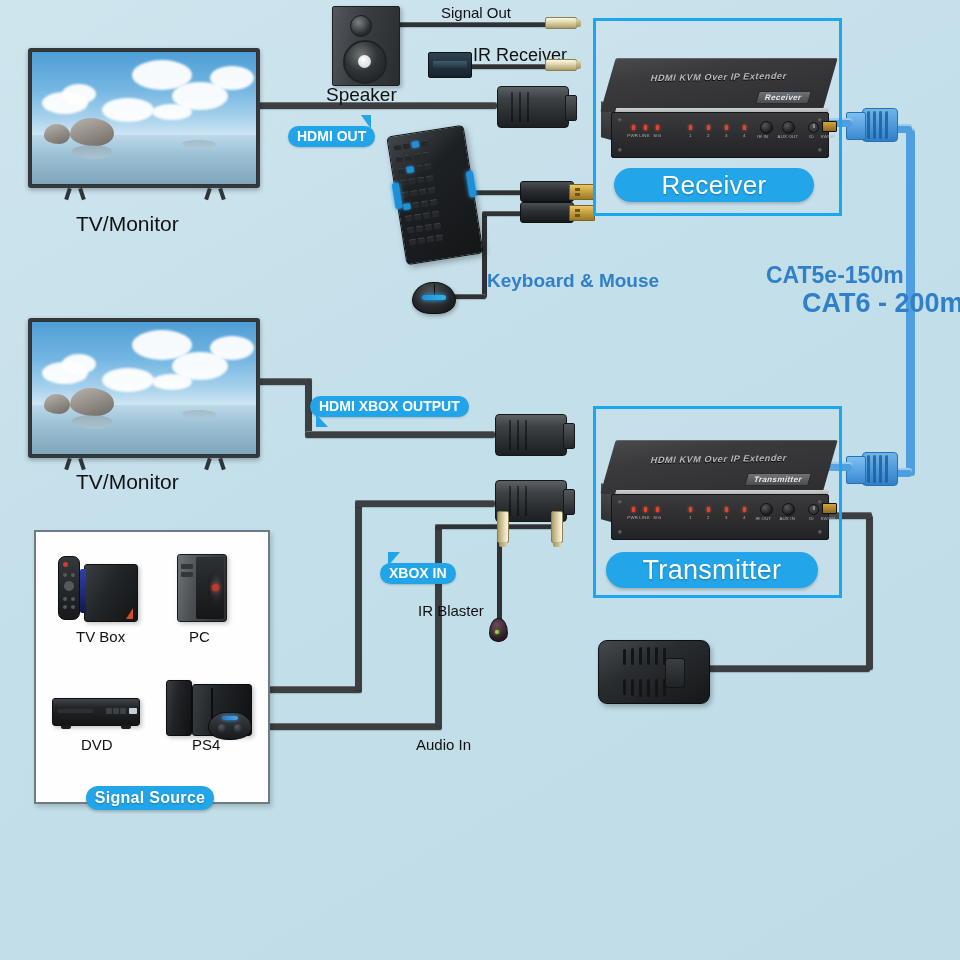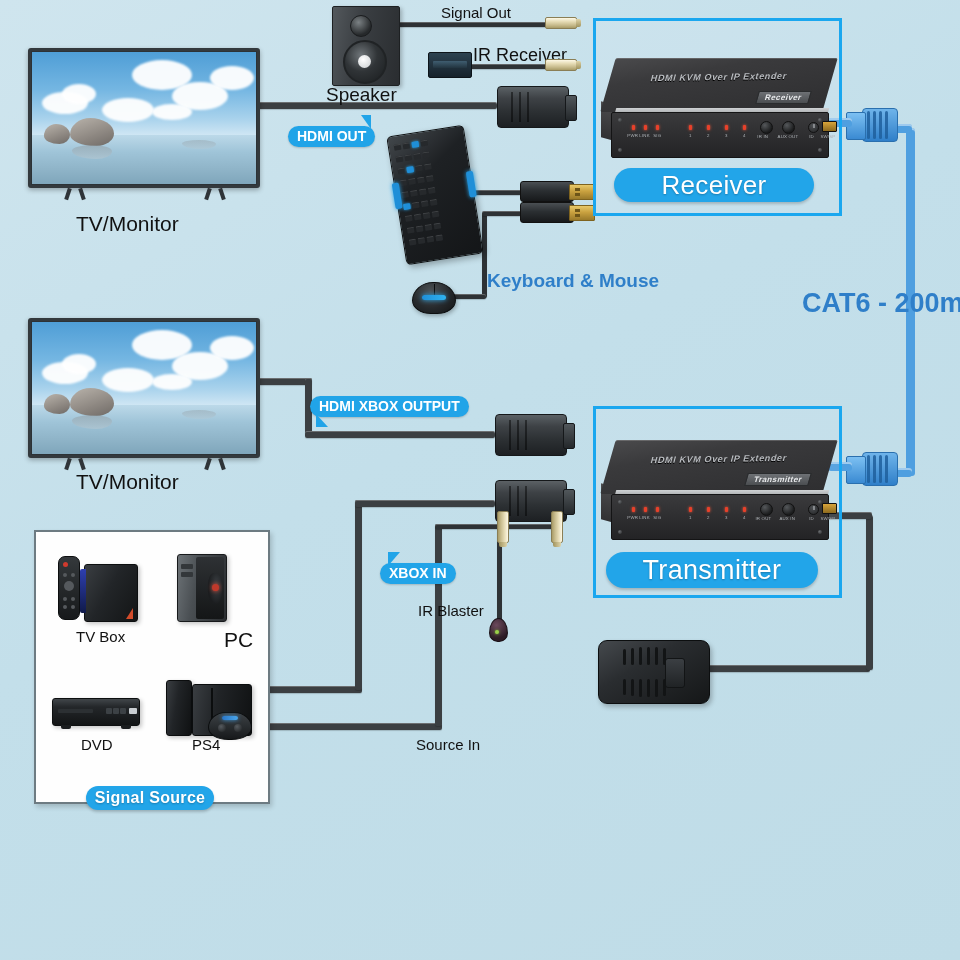--- a/index.html
+++ b/index.html
@@ -505,20 +505,21 @@
 
       <div class="usbport" style="left:210px;top:8px;"></div>
       <div class="portlbl" style="left:208px;top:21px;">SW/SP</div>
     </div>
   </div>
 
   <div class="badge" style="left:614px;top:168px;width:200px;height:34px;font-size:26px;">
     <span>Receiver</span>
   </div>
 
+  <div class="abs lbl-blue" style="left:766px;top:262px;font-size:23px;">CAT5e-150m</div>
   <div class="abs lbl-blue" style="left:802px;top:288px;font-size:27px;">CAT6 - 200m</div>
 
   <div class="callout" style="left:310px;top:396px;">
     <span class="tail tail-dl"></span>
     <span>HDMI XBOX OUTPUT</span>
   </div>
 
   <div class="hdmi abs" style="left:495px;top:414px;width:72px;height:42px;">
     <div class="body"></div>
     <div class="grip" style="left:14px;"></div>
@@ -585,21 +586,21 @@
   <div class="callout" style="left:380px;top:563px;">
     <span class="tail tail-ul"></span>
     <span>XBOX IN</span>
   </div>
 
   <div class="ajack abs" style="left:487px;top:521px;transform:rotate(90deg);"></div>
   <div class="ajack abs" style="left:541px;top:521px;transform:rotate(90deg);"></div>
 
   <div class="irbulb abs" style="left:489px;top:618px;"></div>
   <div class="abs lbl-black" style="left:418px;top:602px;font-size:15px;">IR Blaster</div>
-  <div class="abs lbl-black" style="left:416px;top:736px;font-size:15px;">Source In</div>
+  <div class="abs lbl-black" style="left:416px;top:736px;font-size:15px;">Audio In</div>
 
   <div class="psu" style="left:598px;top:640px;width:110px;height:62px;">
     <div class="vent" style="left:24px;top:8px;height:16px;"></div>
     <div class="vent" style="left:32px;top:7px;height:17px;"></div>
     <div class="vent" style="left:40px;top:6px;height:18px;"></div>
     <div class="vent" style="left:48px;top:6px;height:18px;"></div>
     <div class="vent" style="left:56px;top:6px;height:18px;"></div>
     <div class="vent" style="left:64px;top:7px;height:17px;"></div>
     <div class="vent" style="left:24px;bottom:8px;height:16px;"></div>
     <div class="vent" style="left:32px;bottom:7px;height:17px;"></div>
@@ -628,21 +629,21 @@
     </div>
     <div class="abs lbl-black" style="left:40px;top:96px;font-size:15px;">TV Box</div>
 
     <div class="pc" style="left:141px;top:22px;width:48px;height:66px;">
       <div class="slot" style="top:14%;"></div>
       <div class="slot" style="top:26%;"></div>
       <div class="panel"></div>
       <div class="swirl"></div>
       <div class="dot"></div>
     </div>
-    <div class="abs lbl-black" style="left:153px;top:96px;font-size:21px;margin-left:35px;">PC</div>
+    <div class="abs lbl-black" style="left:153px;top:96px;font-size:15px;">PC</div>
 
     <div class="dvd" style="left:16px;top:166px;width:86px;height:26px;">
       <div class="tray"></div>
       <div class="ctrl" style="left:62%;"></div>
       <div class="ctrl" style="left:70%;"></div>
       <div class="ctrl" style="left:78%;"></div>
       <div class="ctrl" style="left:88%;width:8px;background:#c9ced2;"></div>
       <div class="foot" style="left:8px;"></div>
       <div class="foot" style="right:8px;"></div>
     </div>

